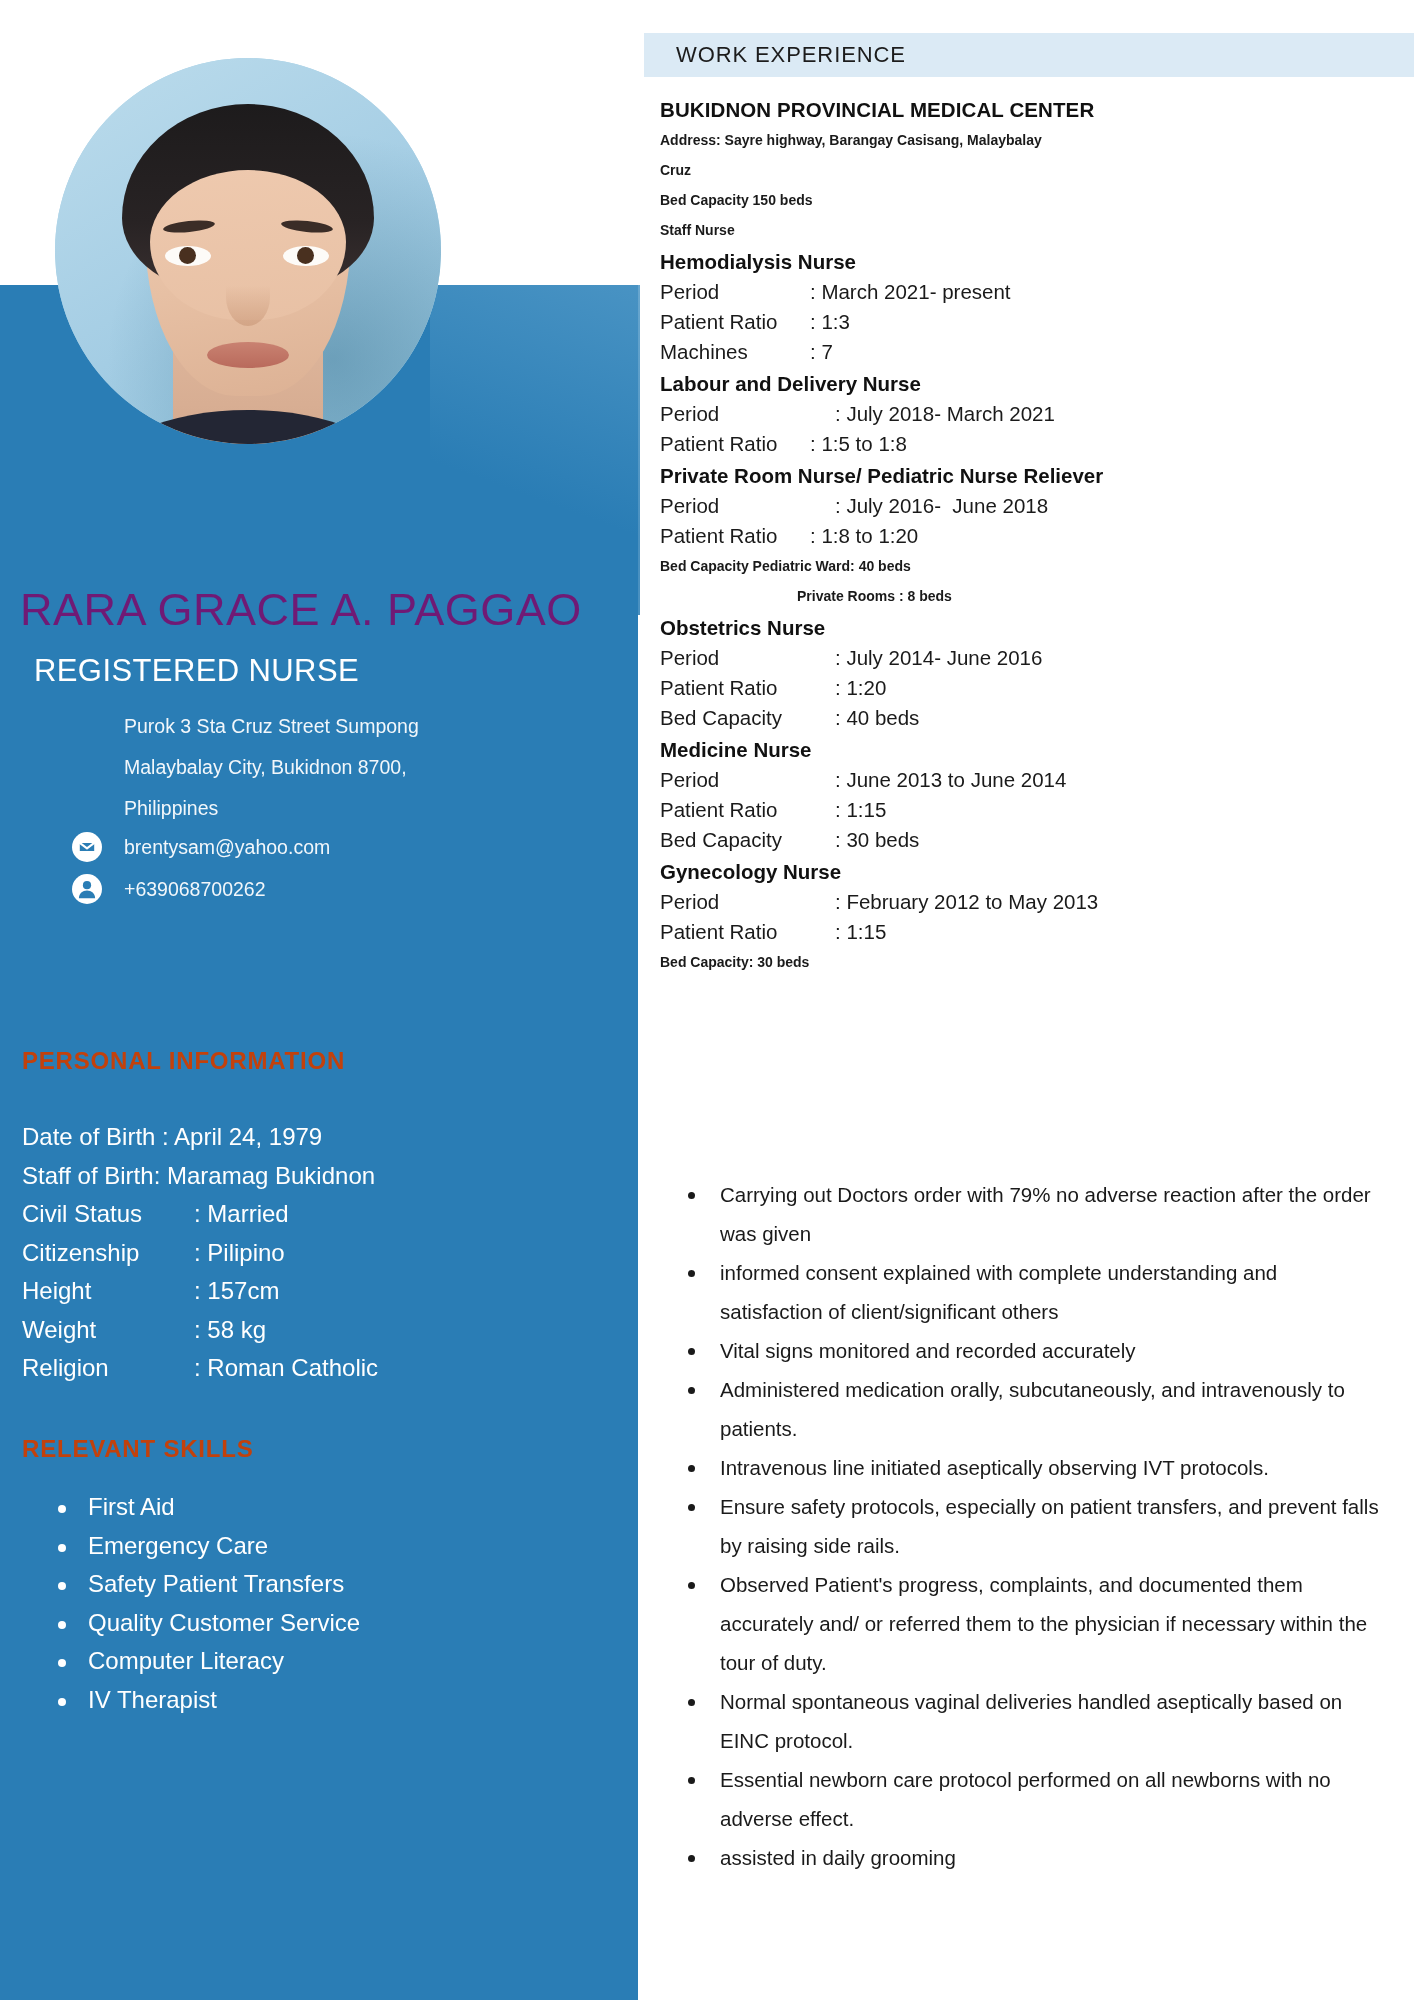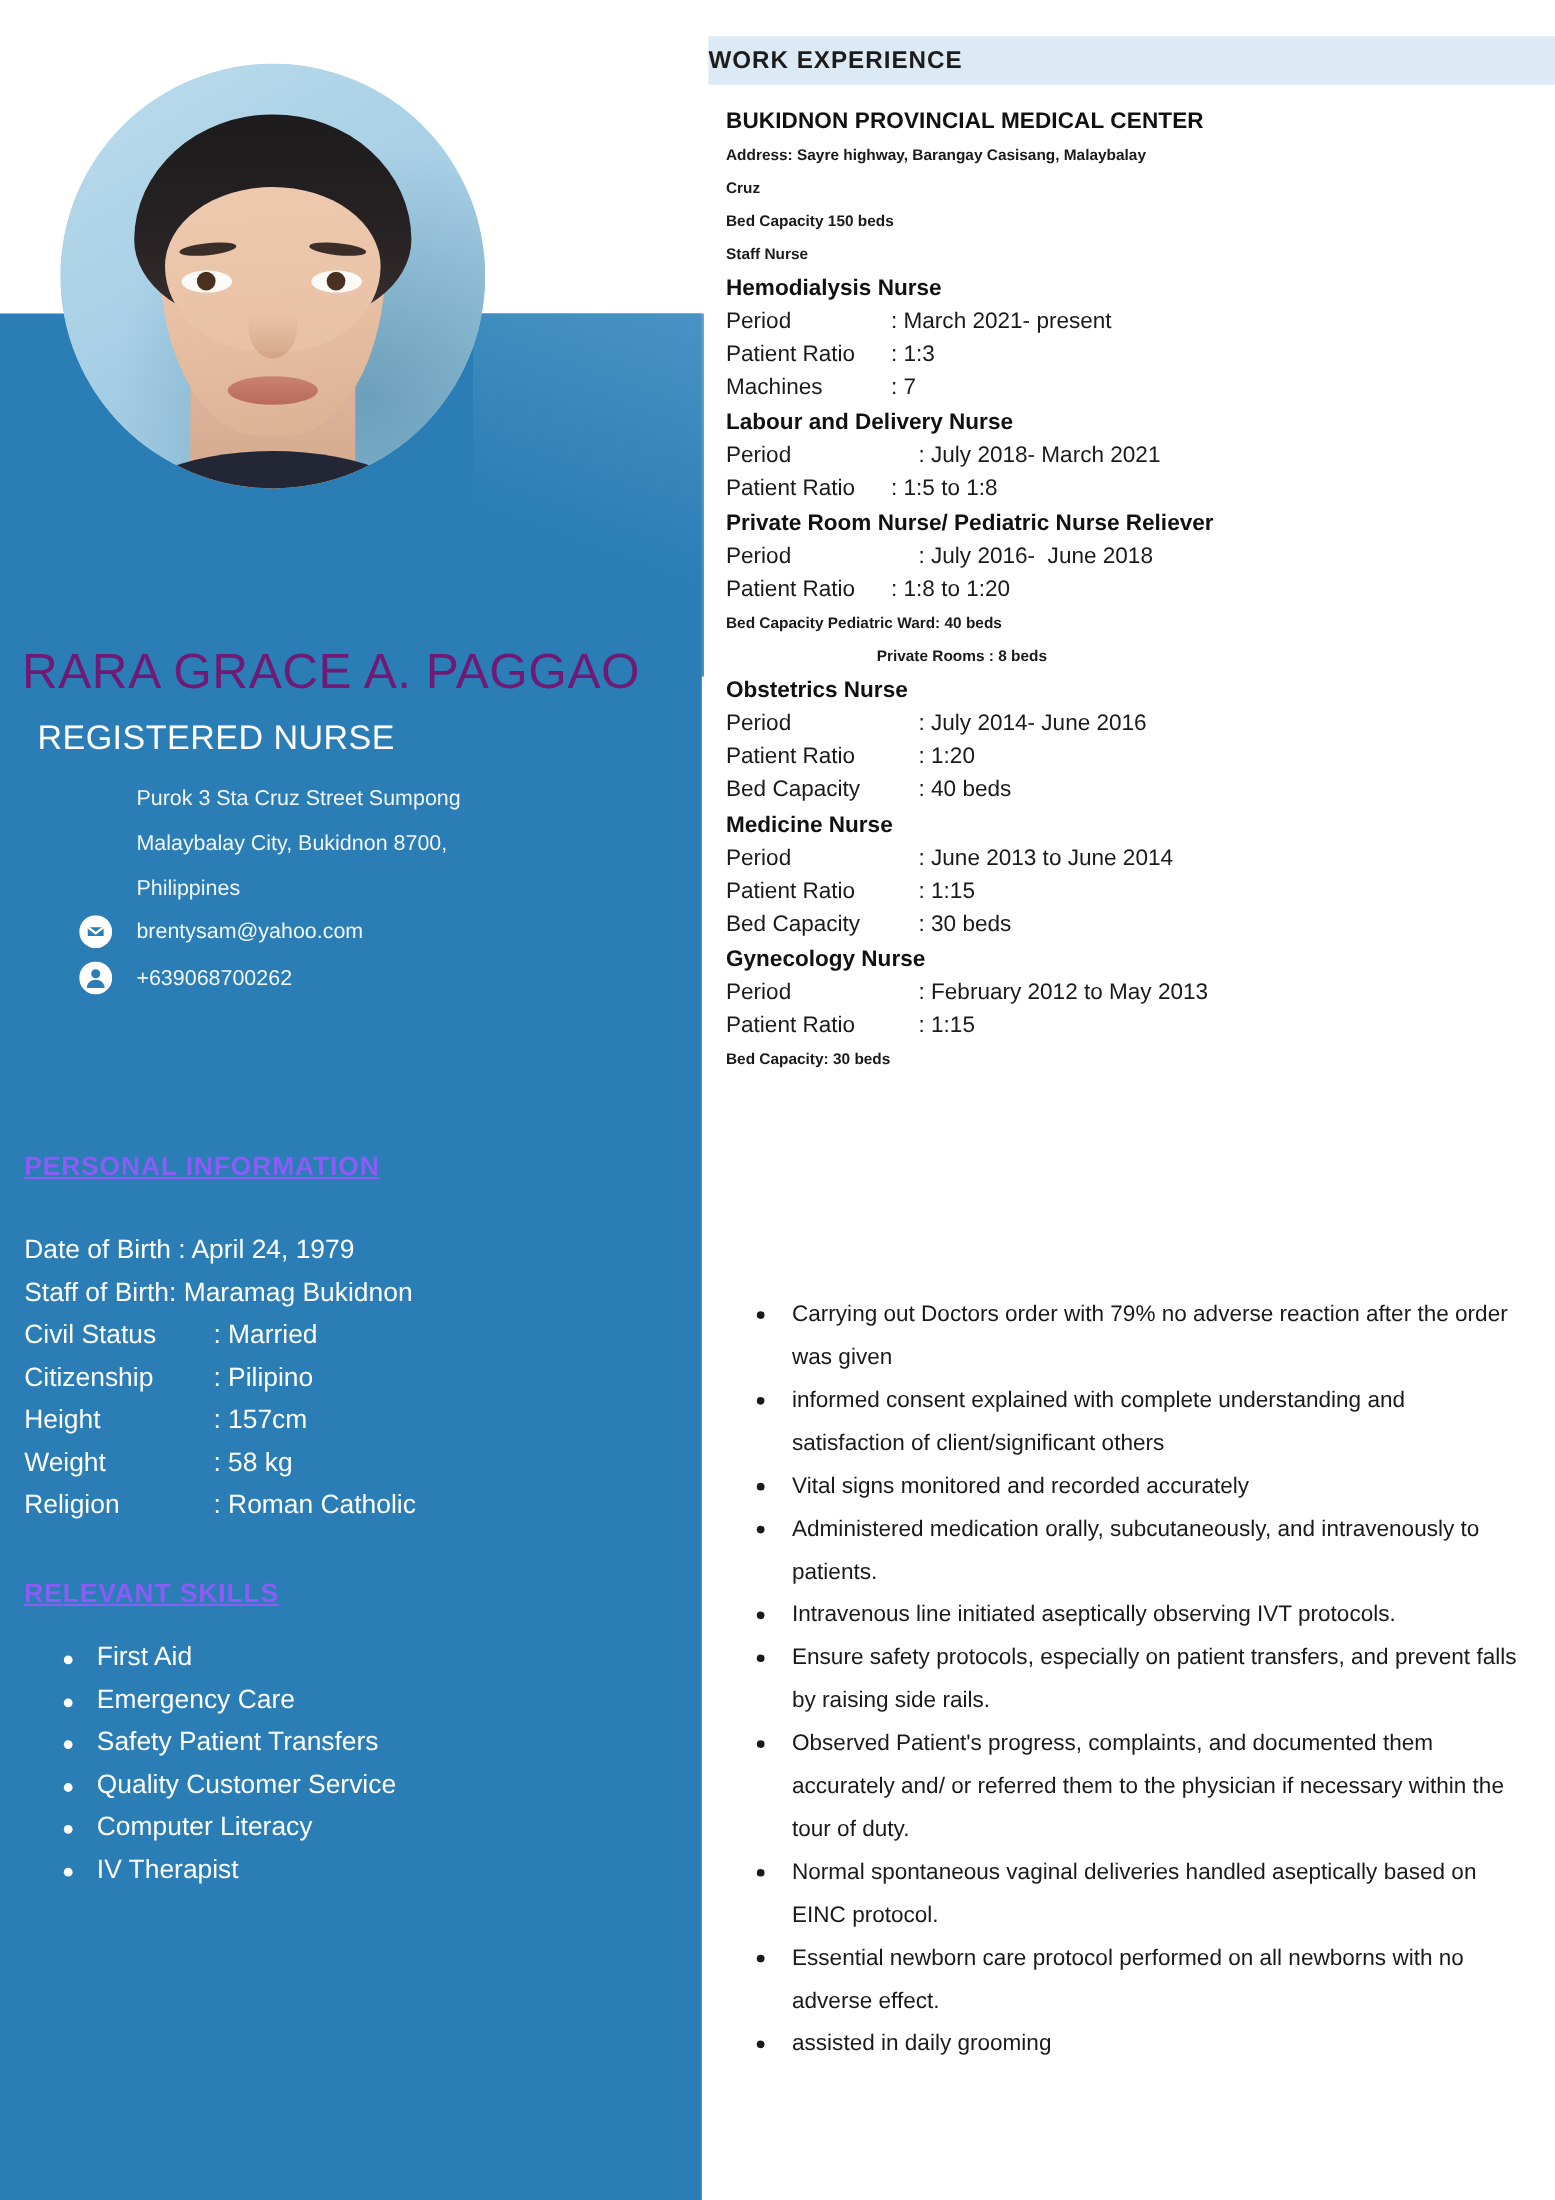--- a/index.html
+++ b/index.html
@@ -232,26 +232,25 @@
   .contact-text {
     color: #f2f7fb;
     font-size: 19.5px;
     font-weight: 400;
   }
 
   
   .left-heading {
     position: absolute;
     left: 22px;
-    color: #8b5cf6;
+    color: #c2410c;
     font-size: 24px;
     font-weight: 700;
     letter-spacing: .8px;
     z-index: 6;
-    text-decoration: underline;
   }
   #personal-heading { top: 1047px; }
   #skills-heading   { top: 1435px; }
 
   
   #personal-list {
     position: absolute;
     left: 22px;
     top: 1118px;
     width: 600px;
@@ -311,22 +310,23 @@
     top: 33px;
     width: 770px;
     height: 44px;
     background: #dbeaf5;
     display: flex;
     align-items: center;
   }
   #work-heading {
     color: #1c1c1c;
     font-size: 22px;
-    font-weight: 700;
+    font-weight: 400;
     letter-spacing: .9px;
+    padding-left: 32px;
   }
 
   #exp-body {
     position: absolute;
     left: 0;
     top: 95px;
     width: 720px;
   }
   .exp-company {
     font-size: 20.5px;

